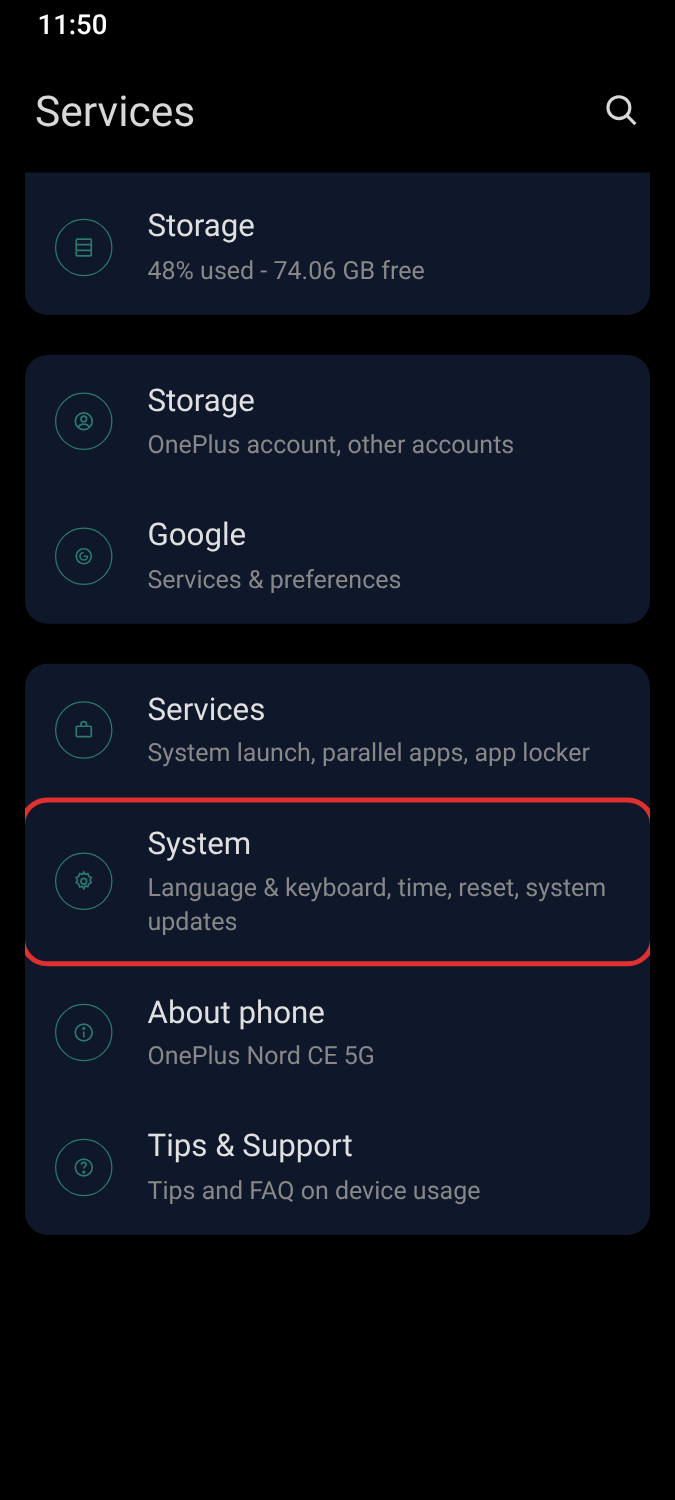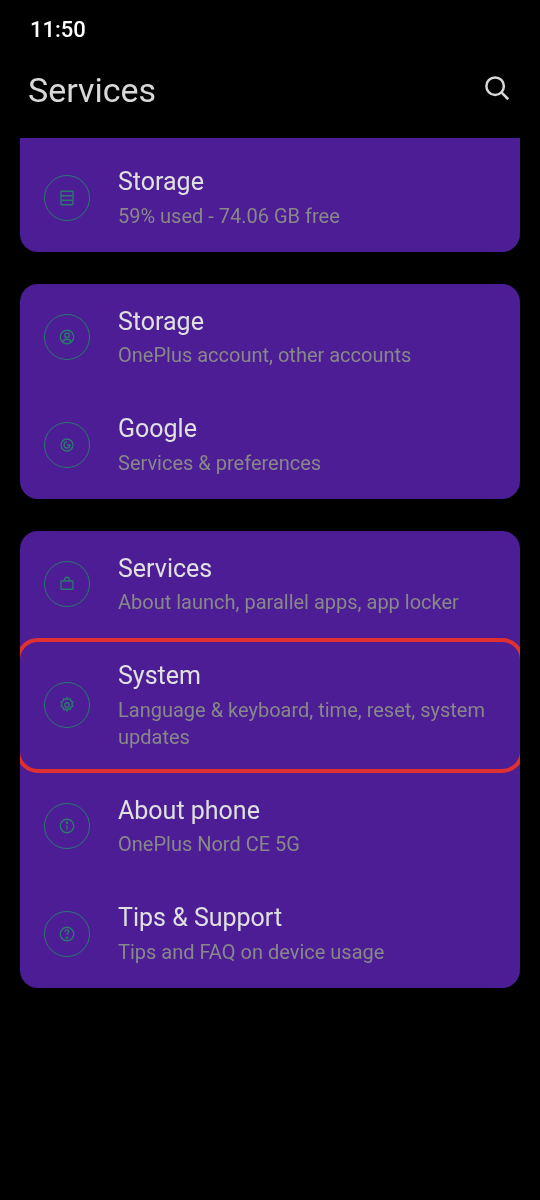--- a/index.html
+++ b/index.html
@@ -7,21 +7,21 @@
     background: #000;
     width: 540px;
     height: 1200px;
     font-family: -apple-system, Roboto, sans-serif;
     color: #e8e8e8;
     overflow: hidden;
   }
   .status-bar {
     display: flex;
     justify-content: space-between;
-    align-items: flex-end;
+    align-items: flex-start;
     padding: 8px 30px 8px 30px;
     height: 50px;
     font-size: 22px;
     font-weight: 500;
     color: #fff;
   }
   .status-right { display: flex; align-items: center; gap: 4px; }
   .status-right svg { display: block; }
   .header {
     display: flex;
@@ -29,21 +29,21 @@
     align-items: center;
     padding: 20px 28px 28px 28px;
   }
   .header-title {
     font-size: 34px;
     font-weight: 400;
     color: #d8d8d8;
   }
   .content { padding: 0 20px; }
   .card {
-    background: #4c1d95;
+    background: #0f172a;
     border-radius: 18px;
     margin-bottom: 32px;
     overflow: hidden;
   }
   .card.first {
     border-top-left-radius: 0;
     border-top-right-radius: 0;
     padding-top: 6px;
   }
   .item {
@@ -107,21 +107,21 @@
     <div class="item">
       <div class="icon-circle">
         <svg width="18" height="18" viewBox="0 0 24 24" fill="none" stroke="currentColor" stroke-width="1.8">
             <rect x="4" y="3" width="16" height="18" rx="1"></rect>
             <line x1="4" y1="9" x2="20" y2="9"></line>
             <line x1="4" y1="15" x2="20" y2="15"></line>
           </svg>
       </div>
       <div class="item-text">
         <div class="item-title">Storage</div>
-        <div class="item-sub">59% used - 74.06 GB free</div>
+        <div class="item-sub">48% used - 74.06 GB free</div>
       </div>
     </div>
   </div>
 
   <div class="card">
     <div class="item">
       <div class="icon-circle">
         <svg width="18" height="18" viewBox="0 0 24 24" fill="none" stroke="currentColor" stroke-width="1.8">
             <circle cx="12" cy="12" r="9"></circle>
             <circle cx="12" cy="9.5" r="3"></circle>
@@ -150,21 +150,21 @@
   <div class="card">
     <div class="item">
       <div class="icon-circle">
         <svg width="18" height="18" viewBox="0 0 24 24" fill="none" stroke="currentColor" stroke-width="1.8">
             <rect x="4" y="8" width="16" height="11" rx="1"></rect>
             <path d="M9 8V6a3 3 0 0 1 6 0v2"></path>
           </svg>
       </div>
       <div class="item-text">
         <div class="item-title">Services</div>
-        <div class="item-sub">About launch, parallel apps, app locker</div>
+        <div class="item-sub">System launch, parallel apps, app locker</div>
       </div>
     </div>
 
     <div class="highlight">
       <div class="item">
         <div class="icon-circle">
           <svg width="18" height="18" viewBox="0 0 24 24" fill="none" stroke="currentColor" stroke-width="1.8">
               <circle cx="12" cy="12" r="3"></circle>
               <path d="M12 2l1.5 2.6 2.9-.8.8 2.9L20 8.2l-1.4 2.6L20 13.4l-2.8 1.5-.8 2.9-2.9-.8L12 20l-1.5-2.6-2.9.8-.8-2.9L4 13.4l1.4-2.6L4 8.2l2.8-1.5.8-2.9 2.9.8z"></path>
             </svg>

